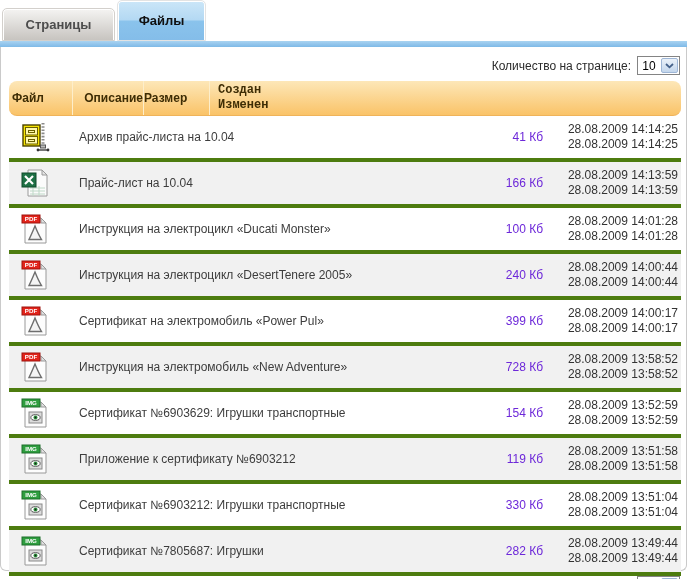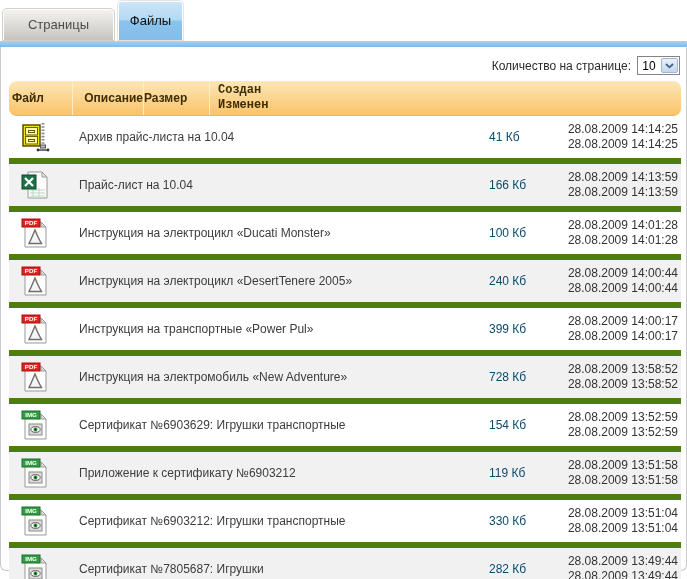--- a/index.html
+++ b/index.html
@@ -2,28 +2,28 @@
 <html><head>
 <meta charset="utf-8">
 <style>
   html,body{margin:0;padding:0;}
   body{width:687px;height:579px;background:#fff;font-family:"Liberation Sans",sans-serif;overflow:hidden;}
   .page{position:relative;width:687px;height:579px;background:#fff;}
 
   
   .tabbar{position:absolute;top:0;left:0;width:687px;height:47px;}
   .tab{position:absolute;box-sizing:border-box;display:flex;align-items:center;justify-content:center;
-       font-weight:normal;font-size:13px;border-radius:5px 5px 0 0;cursor:pointer;}
+       font-weight:bold;font-size:13px;border-radius:5px 5px 0 0;cursor:pointer;}
   .tab.inactive{top:8px;height:33px;background:linear-gradient(#F5F4F2,#C7C4C0);
        border:1px solid #D3D0CC;box-shadow:inset 0 1px 0 #fff,inset 1px 0 0 #fff,inset -1px 0 0 #fff;color:#4C4C4C;}
   .tab.active{top:0;height:41px;z-index:3;color:#101010;
        background:linear-gradient(#CBE6F8 0%,#B4D9F3 48%,#8AC3EC 52%,#84BDE9 100%);
        border:1px solid #E3E3E3;box-shadow:inset 0 1px 0 #fff,inset 1px 0 0 #fff,inset -1px 0 0 #fff;}
   .tab-pages{left:2px;width:113px;}
-  .tab-files{left:117px;width:67px;}
+  .tab-files{left:117px;width:89px;}
   .tab-images{left:208px;width:139px;}
   .blue-bar{position:absolute;top:41px;left:0;width:687px;height:6px;z-index:2;
        background:linear-gradient(#A9D3F1,#7EB9E7);}
 
   
   .panel{position:absolute;top:47px;left:0;width:687px;height:524px;box-sizing:border-box;
        border:1px solid #CACACA;border-top:none;border-radius:0 0 6px 6px;background:#fff;
        display:flex;flex-direction:column;}
 
   
@@ -39,27 +39,27 @@
   
   .table{margin:2px 5px 0 8px;}
   .thead{display:flex;align-items:stretch;height:34px;font-weight:bold;font-size:12px;color:#3E2D05;
        background:linear-gradient(#FDE7B8,#FAC368);border-bottom:1px solid #EFB35A;border-radius:8px;}
   .th{box-sizing:border-box;display:flex;flex-direction:column;justify-content:center;line-height:15px;}
   .th + .th{border-left:1px solid #FDEECB;}
   .c0{width:63px;}.c1{width:346px;}.c2{width:71px;align-items:flex-end;}.c3{width:66px;}.c4{flex:1;}
   .th.c0{padding-left:3px;}.th.c1{padding-left:7px;}.th.c2{padding-left:6px;}
   .th.c3{}.th.c4{padding-left:8px;font-family:Liberation Mono, monospace;}
 
-  .row{display:flex;align-items:center;height:42px;border-bottom:6px solid #4d7c0f;
+  .row{display:flex;align-items:center;height:42px;border-bottom:4px solid #4d7c0f;
        font-size:12px;color:#3D3D3D;background:#fff;}
   .row.alt{background:#F1F1F1;}
   .cell{box-sizing:border-box;}
   .cell.c0{display:flex;align-items:center;padding-left:10px;}
   .cell.c1{padding-left:7px;}
-  .cell.c3{text-align:left;padding-right:12px;color:#0c4a6e;}
+  .cell.c3{text-align:right;padding-right:12px;color:#6d28d9;}
   .cell.c4{text-align:right;padding-right:3px;line-height:15px;color:#333;}
   .ficon{display:inline-flex;}
 </style>
 </head>
 <body>
 
 <div class="page">
 
   <div class="tabbar">
     <div class="tab inactive tab-pages">Страницы</div>
@@ -188,21 +188,21 @@
               <span class="ficon">
                 <svg width="32" height="32" viewBox="0 0 32 32">
     <path d="M6 5 H22 L27 10 V30 H6 Z" fill="#FDFDFD" stroke="#999"></path>
     <path d="M22 5 L27 10 H22 Z" fill="#E0E0E0" stroke="#999"></path>
     <path d="M16 13 C13.5 19 11.5 23.5 10 26.5 L22.5 26.5 C20 22.5 18 18 16 13 Z" fill="#F4F4F4" stroke="#6E6E6E" stroke-width="1.4"></path>
     <rect x="3" y="2" width="18" height="8" fill="#E2231A" stroke="#9E130C"></rect>
     <text x="12" y="8.3" text-anchor="middle" font-family="Liberation Sans,sans-serif" font-size="6.2" font-weight="bold" fill="#fff">PDF</text>
   </svg>
               </span>
             </div>
-            <div class="cell c1">Инструкция на транспортные «Power Pul»</div>
+            <div class="cell c1">Сертификат на электромобиль «Power Pul»</div>
             <div class="cell c2"></div>
             <div class="cell c3">399 Кб</div>
             <div class="cell c4">
               <div>28.08.2009 14:00:17</div>
               <div>28.08.2009 14:00:17</div>
             </div>
           </div>
           <div class="row alt">
             <div class="cell c0">
               <span class="ficon">

